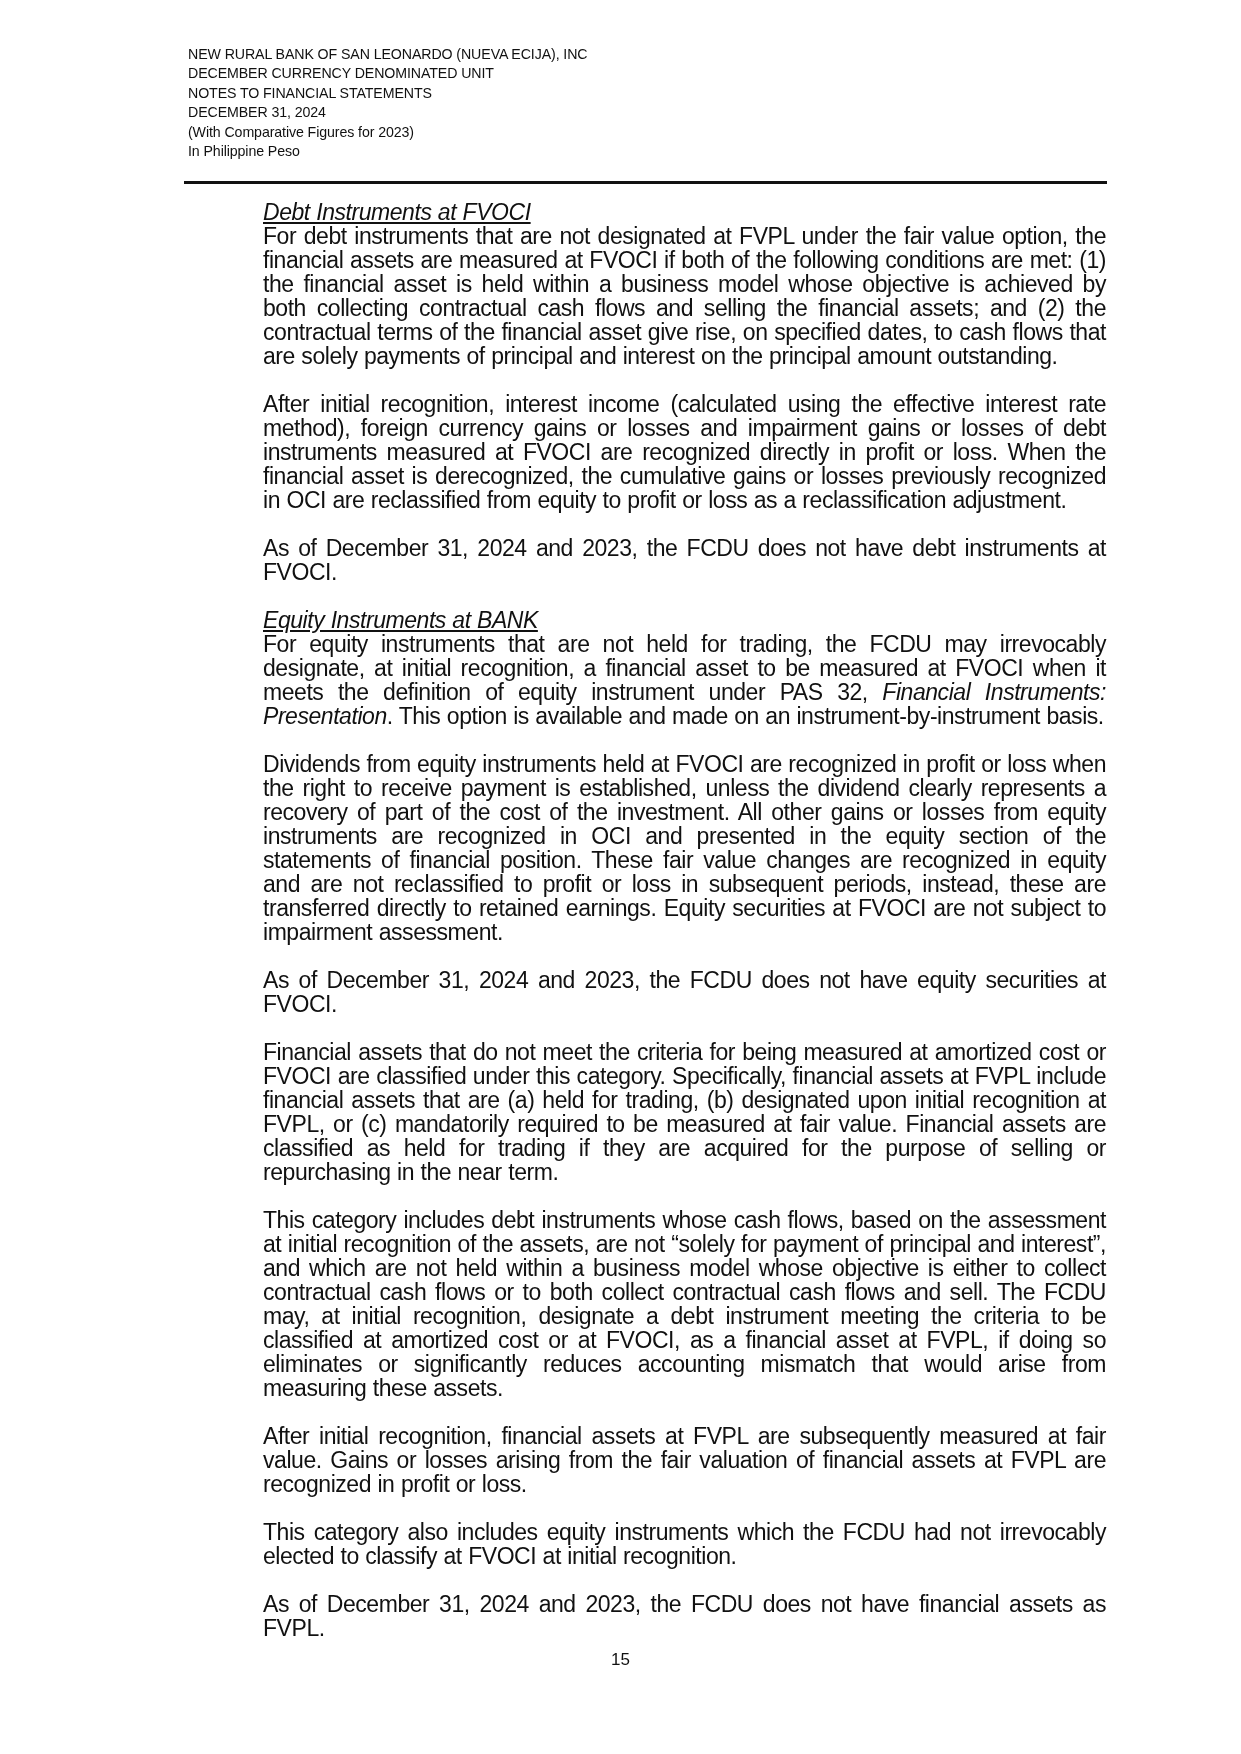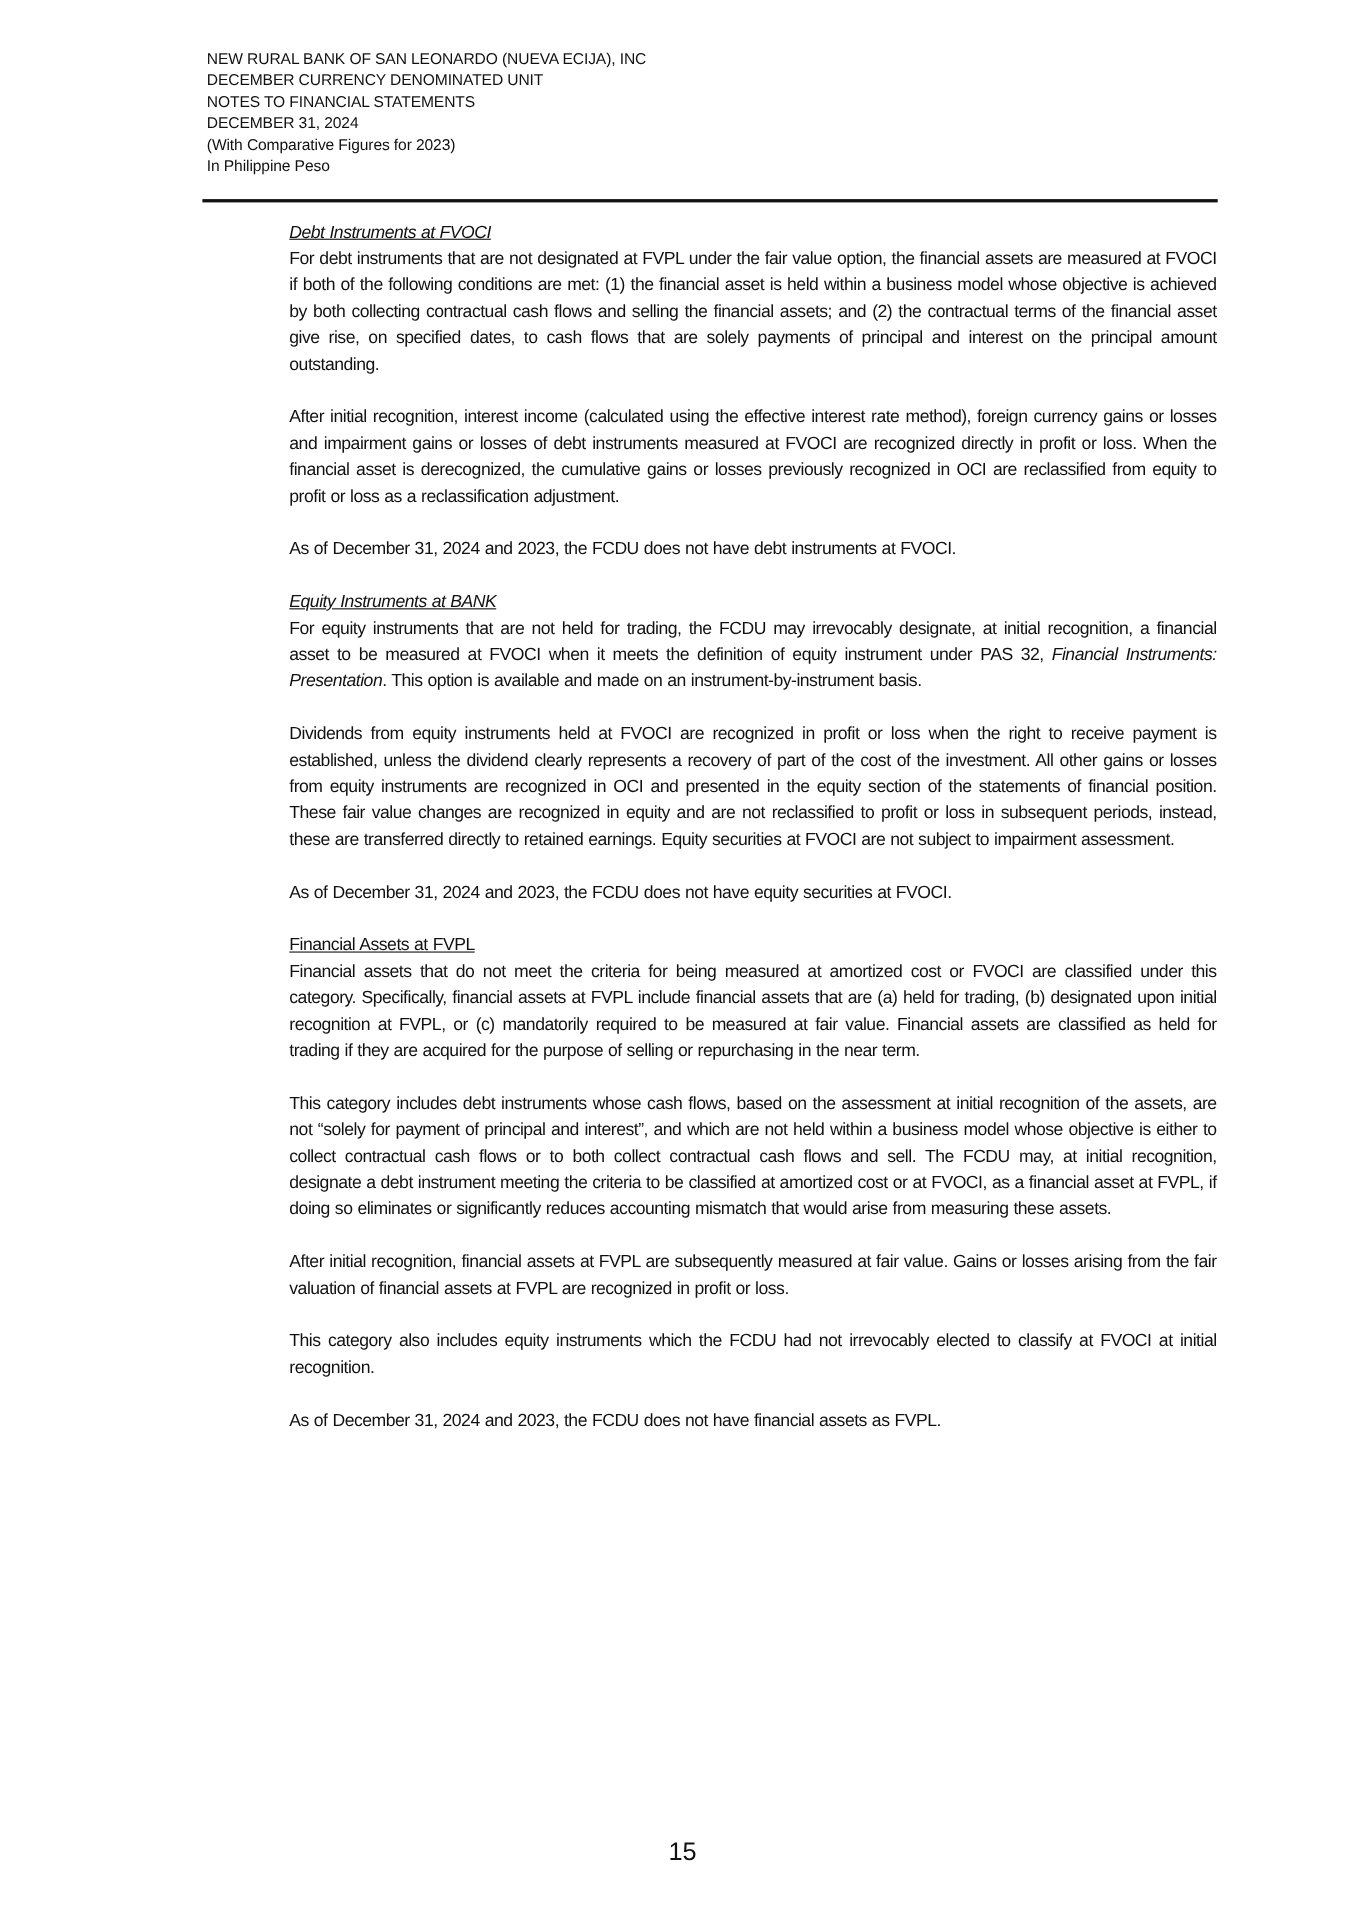--- a/index.html
+++ b/index.html
@@ -3,26 +3,26 @@
 <meta charset="utf-8">
 <style>
   html, body { margin: 0; padding: 0; background: #ffffff; }
   body { width: 1241px; height: 1754px; position: relative; overflow: hidden;
          font-family: "Liberation Sans", sans-serif; color: #111; }
   .header { position: absolute; left: 188px; top: 45px; font-weight: normal;
             font-size: 14.2px; line-height: 19.4px; letter-spacing: -0.1px; }
   .header div { white-space: nowrap; }
   .rule { position: absolute; left: 184px; top: 181px; width: 923px; height: 3px; background: #111; }
   .body { position: absolute; left: 263px; top: 200px; width: 843px;
-          font-size: 16px; line-height: 24px; }
+          font-size: 23px; line-height: 24px; }
   .body p { margin: 0 0 24px 0; text-align: justify; letter-spacing: -0.45px; word-spacing: 0.5px; }
   .heading { text-decoration: underline; display: block; }
   .heading.italic { font-style: italic; }
   .em { font-style: italic; }
-  .pagenum { position: absolute; left: 0; width: 1241px; top: 1650px; text-align: center; font-size: 23px; margin-top: 20px; }
+  .pagenum { position: absolute; left: 0; width: 1241px; top: 1650px; text-align: center; font-size: 17px; }
 </style>
 </head>
 <body>
 
 <div class="header">
   <div>NEW RURAL BANK OF SAN LEONARDO (NUEVA ECIJA), INC</div>
   <div>DECEMBER CURRENCY DENOMINATED UNIT</div>
   <div>NOTES TO FINANCIAL STATEMENTS</div>
   <div>DECEMBER 31, 2024</div>
   <div>(With Comparative Figures for 2023)</div>
@@ -40,21 +40,20 @@
   <p>As of December 31, 2024 and 2023, the FCDU does not have debt instruments at FVOCI.</p>
 
   <p>
     <span class="heading italic">Equity Instruments at BANK</span>
     <span>For equity instruments that are not held for trading, the FCDU may irrevocably designate, at initial recognition, a financial asset to be measured at FVOCI when it meets the definition of equity instrument under PAS 32, </span><span class="em">Financial Instruments: Presentation</span><span>. This option is available and made on an instrument-by-instrument basis.</span>
   </p>
   <p>Dividends from equity instruments held at FVOCI are recognized in profit or loss when the right to receive payment is established, unless the dividend clearly represents a recovery of part of the cost of the investment. All other gains or losses from equity instruments are recognized in OCI and presented in the equity section of the statements of financial position. These fair value changes are recognized in equity and are not reclassified to profit or loss in subsequent periods, instead, these are transferred directly to retained earnings. Equity securities at FVOCI are not subject to impairment assessment.</p>
   <p>As of December 31, 2024 and 2023, the FCDU does not have equity securities at FVOCI.</p>
 
   <p>
-    <span class="heading">Financial Assets at FVPL</span>
     <span>Financial assets that do not meet the criteria for being measured at amortized cost or FVOCI are classified under this category. Specifically, financial assets at FVPL include financial assets that are (a) held for trading, (b) designated upon initial recognition at FVPL, or (c) mandatorily required to be measured at fair value. Financial assets are classified as held for trading if they are acquired for the purpose of selling or repurchasing in the near term.</span>
   </p>
   <p>This category includes debt instruments whose cash flows, based on the assessment at initial recognition of the assets, are not “solely for payment of principal and interest”, and which are not held within a business model whose objective is either to collect contractual cash flows or to both collect contractual cash flows and sell.  The FCDU may, at initial recognition, designate a debt instrument meeting the criteria to be classified at amortized cost or at FVOCI, as a financial asset at FVPL, if doing so eliminates or significantly reduces accounting mismatch that would arise from measuring these assets.</p>
   <p>After initial recognition, financial assets at FVPL are subsequently measured at fair value. Gains or losses arising from the fair valuation of financial assets at FVPL are recognized in profit or loss.</p>
   <p>This category also includes equity instruments which the FCDU had not irrevocably elected to classify at FVOCI at initial recognition.</p>
   <p>As of December 31, 2024 and 2023, the FCDU does not have financial assets as FVPL.</p>
 </div>
 
 <div class="pagenum">15</div>
 

